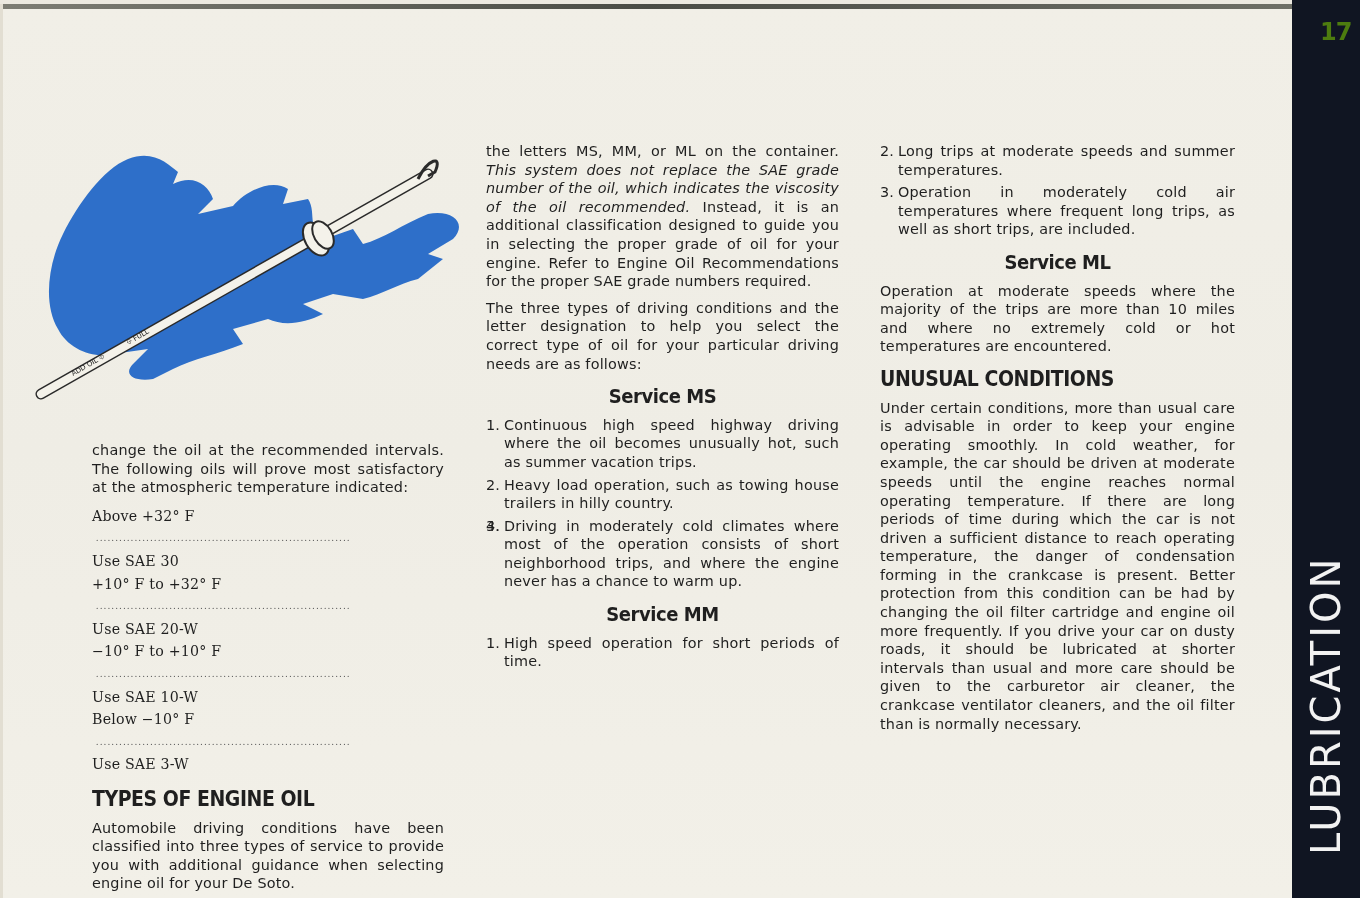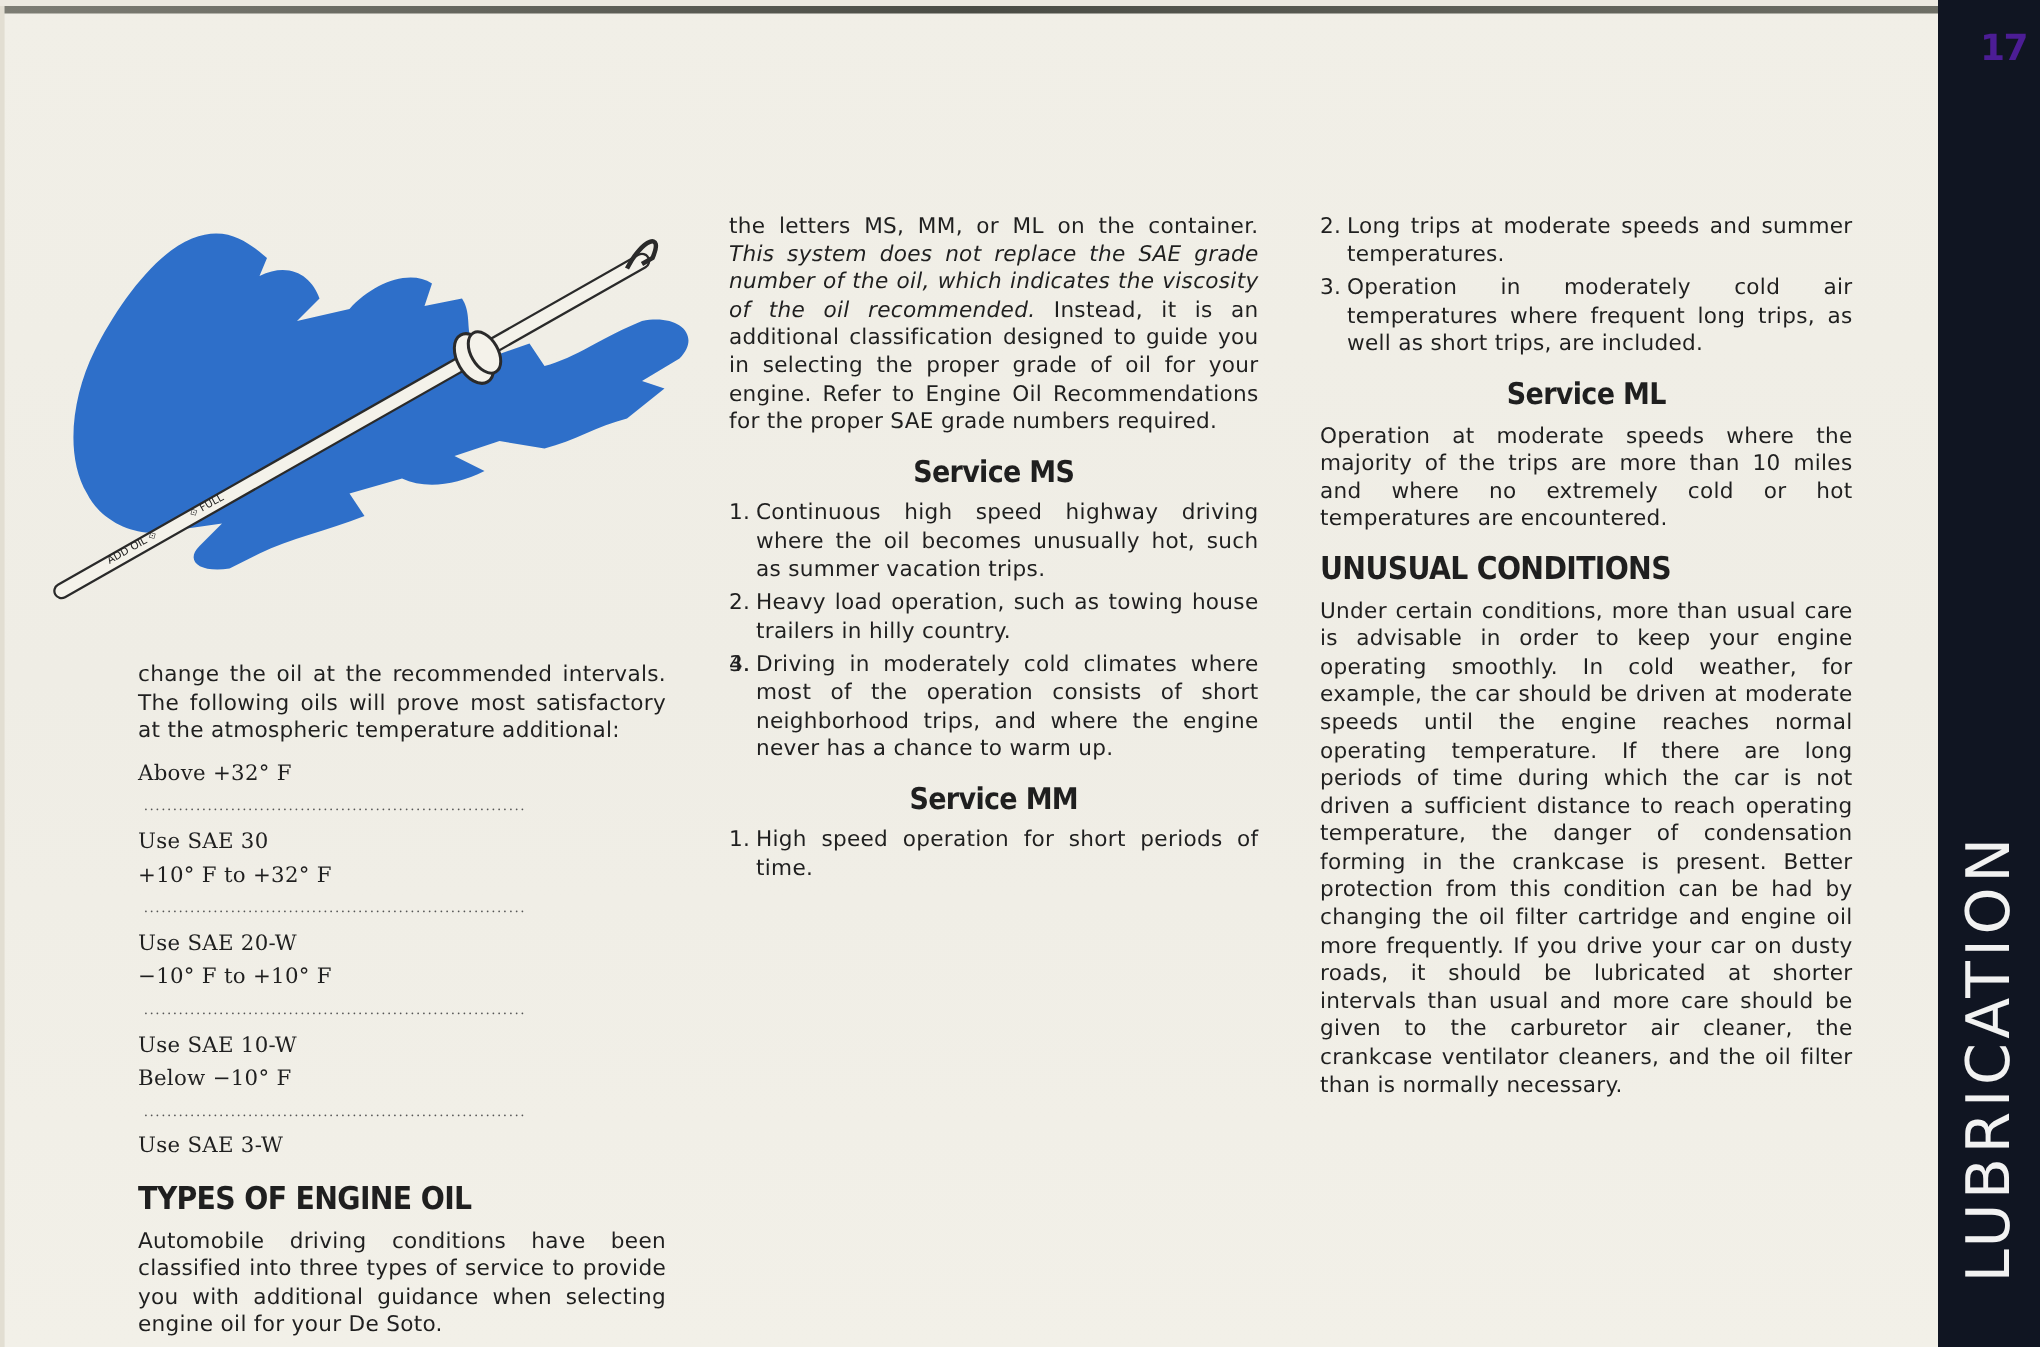--- a/index.html
+++ b/index.html
@@ -16,21 +16,21 @@
   }
   .topedge {
     position: absolute; left: 0; top: 0; width: 1292px; height: 5px;
     background: linear-gradient(90deg, #7d7d74 0%, #4a4c45 50%, #6e6f66 100%);
   }
   .tab {
     position: absolute; left: 1292px; top: 0; width: 68px; height: 898px;
     background: #101522;
   }
   .page-num {
-    position: absolute; left: 1320px; top: 18px; color: #4c1d95;
+    position: absolute; left: 1320px; top: 18px; color: #4d7c0f;
     font-family: "DejaVu Sans", sans-serif; font-weight: bold; font-size: 24px;
     letter-spacing: -1px;
   }
   .tab-title {
     position: absolute; left: 1302px; top: 855px; transform-origin: 0 0;
     transform: rotate(-90deg);
     color: #f2f2f2; font-family: "DejaVu Sans", sans-serif; font-size: 40px;
     letter-spacing: 3px; white-space: nowrap; line-height: 48px;
   }
   .col {
@@ -76,21 +76,21 @@
       <line x1="8" y1="250" x2="395" y2="30" stroke="#f4f2ea" stroke-width="8" stroke-linecap="round"></line>
       <ellipse cx="283" cy="95" rx="11" ry="18" transform="rotate(-30 283 95)" fill="#f4f2ea" stroke="#2a2a2a" stroke-width="2"></ellipse>
       <ellipse cx="290" cy="91" rx="9" ry="15" transform="rotate(-30 290 91)" fill="#f4f2ea" stroke="#2a2a2a" stroke-width="2"></ellipse>
       <path d="M385 35 C395 15 410 10 402 28 L395 32" fill="none" stroke="#2a2a2a" stroke-width="3"></path>
       <text x="40" y="232" font-size="7" fill="#222" transform="rotate(-29.5 40 232)" font-family="DejaVu Sans, sans-serif">ADD OIL ⟐</text>
       <text x="95" y="201" font-size="7" fill="#222" transform="rotate(-29.5 95 201)" font-family="DejaVu Sans, sans-serif">⟐ FULL</text>
     </g>
   </svg>
 
   <div class="col col1">
-    <p>change the oil at the recommended intervals. The following oils will prove most satisfactory at the atmospheric temperature additional:</p>
+    <p>change the oil at the recommended intervals. The following oils will prove most satisfactory at the atmospheric temperature indicated:</p>
     <div class="oil-table">
       <div class="oil-row">
         <span class="temp">Above +32° F</span>
         <span class="dots">&nbsp;..................................................................</span>
         <span class="grade">Use SAE 30</span>
       </div>
       <div class="oil-row">
         <span class="temp">+10° F to +32° F</span>
         <span class="dots">&nbsp;..................................................................</span>
         <span class="grade">Use SAE 20-W</span>
@@ -106,20 +106,21 @@
         <span class="grade">Use SAE  3-W</span>
       </div>
     </div>
     <h2 class="section">TYPES OF ENGINE OIL</h2>
     <p>Automobile driving conditions have been classified into three types of service to provide you with additional guidance when selecting engine oil for your De Soto.</p>
     <p>The from of service for which an engine oil is intended is usually designated by</p>
   </div>
 
   <div class="col col2">
     <p><span>the letters MS, MM, or ML on the container. </span><em>This system does not replace the SAE grade number of the oil, which indicates the viscosity of the oil recommended.</em><span> Instead, it is an additional classification designed to guide you in selecting the proper grade of oil for your engine. Refer to Engine Oil Recommendations for the proper SAE grade numbers required.</span></p>
+    <p>The three types of driving conditions and the letter designation to help you select the correct type of oil for your particular driving needs are as follows:</p>
 
     <h3 class="sub">Service MS</h3>
     <ol class="items">
       <li><span class="num">1.</span><span>Continuous high speed highway driving where the oil becomes unusually hot, such as summer vacation trips.</span></li>
       <li><span class="num">2.</span><span>Heavy load operation, such as towing house trailers in hilly country.</span></li>
       <li><span class="num">3.</span></li>
       <li><span class="num">4.</span><span>Driving in moderately cold climates where most of the operation consists of short neighborhood trips, and where the engine never has a chance to warm up.</span></li>
     </ol>
 
     <h3 class="sub">Service MM</h3>

